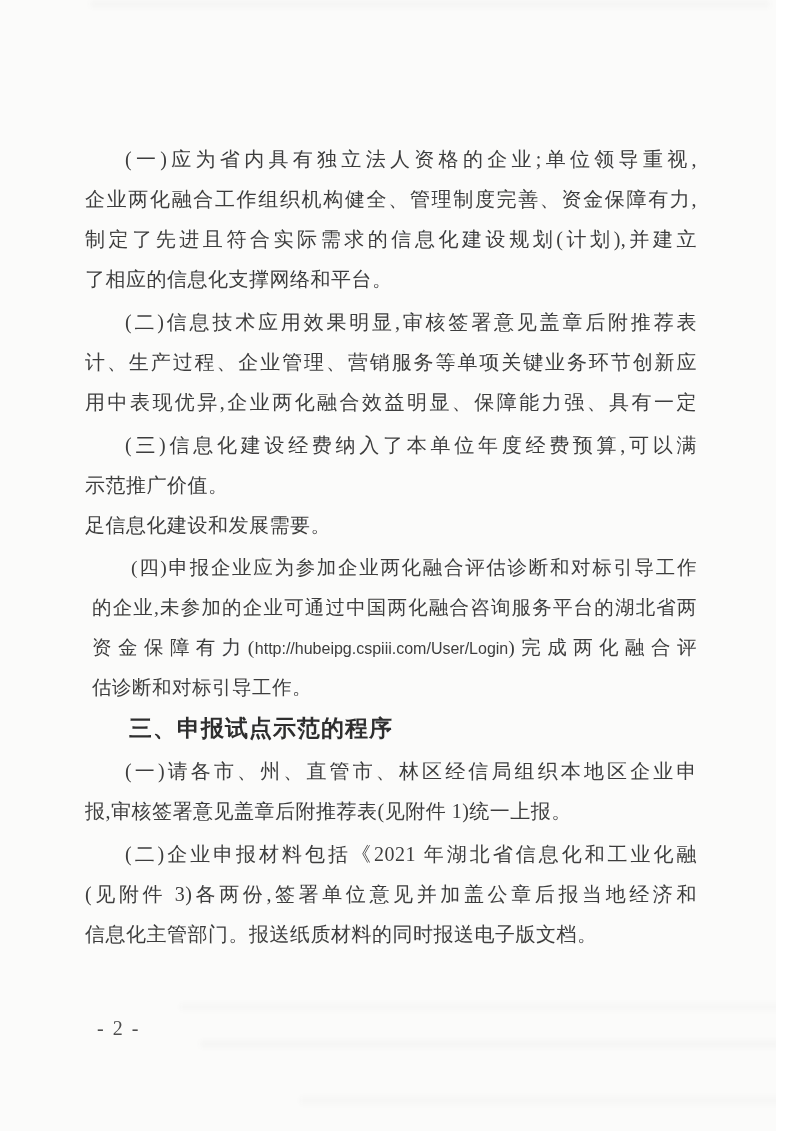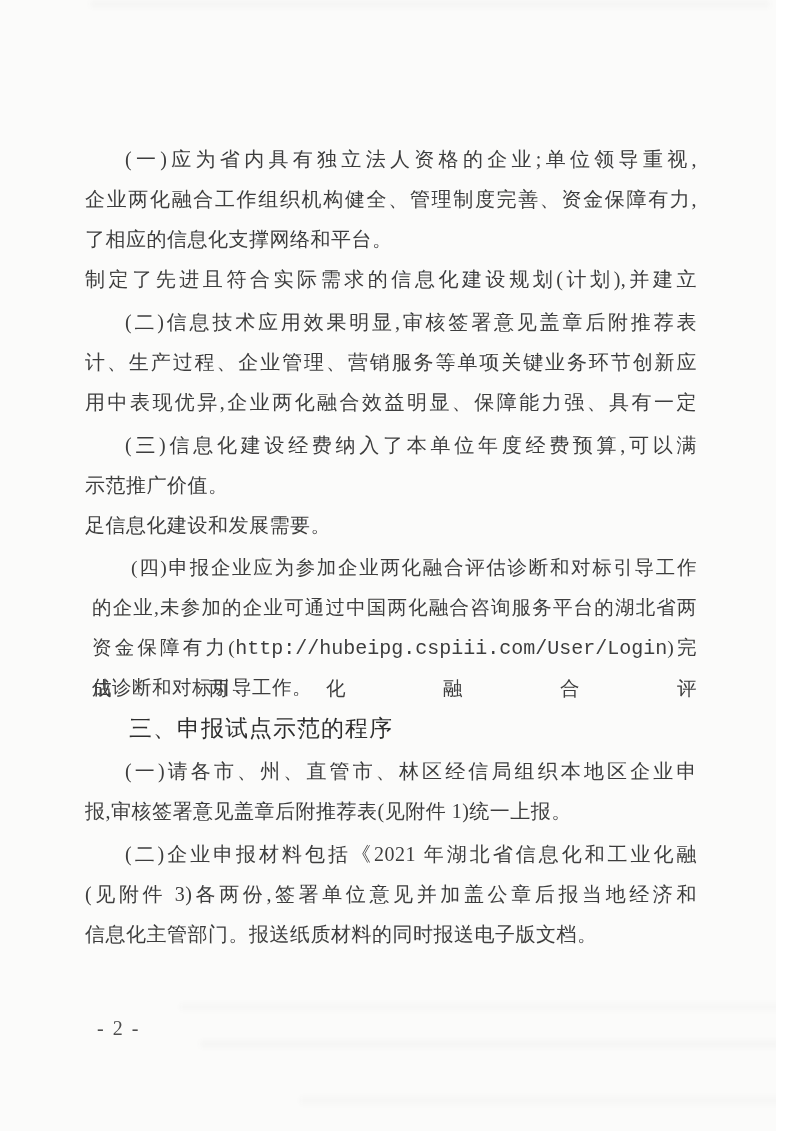--- a/index.html
+++ b/index.html
@@ -26,27 +26,27 @@
     letter-spacing: 0.5px;
   }
   .fill {
     text-align: justify;
     text-align-last: justify;
   }
   .indent { text-indent: 2em; }
   .mt { margin-top: 3px; }
   .small { font-size: 19.5px; margin-left: 7px; }
   .small .url {
-    font-size: 20px;
+    font-size: 16px;
     letter-spacing: 0px;
-    font-family: Liberation Mono, monospace;
+    font-family: Liberation Sans, sans-serif;
   }
   .heading {
     font-family: "Liberation Sans", sans-serif;
-    font-weight: 400;
+    font-weight: 700;
     font-size: 23px;
     line-height: 40px;
     height: 40px;
     color: #2e2e2e;
     padding-left: 44px;
     letter-spacing: 1px;
   }
   .pageno {
     position: absolute;
     left: 97px;
@@ -86,22 +86,22 @@
   <div class="streak streak-2"></div>
   <div class="streak streak-3"></div>
   <div class="streak streak-4"></div>
   <div class="speck speck-1"></div>
   <div class="speck speck-2"></div>
   <div class="speck speck-3"></div>
 
   <div class="content">
     <div class="ln fill indent">(一)应为省内具有独立法人资格的企业;单位领导重视,</div>
     <div class="ln fill">企业两化融合工作组织机构健全、管理制度完善、资金保障有力,</div>
+    <div class="ln fill">制定了先进且符合实际需求的信息化建设规划(计划),并建立</div>
     <div class="ln">了相应的信息化支撑网络和平台。</div>
-    <div class="ln fill">制定了先进且符合实际需求的信息化建设规划(计划),并建立</div>
 
     <div class="ln fill indent mt">(二)信息技术应用效果明显,审核签署意见盖章后附推荐表</div>
     <div class="ln fill">计、生产过程、企业管理、营销服务等单项关键业务环节创新应</div>
     <div class="ln fill">用中表现优异,企业两化融合效益明显、保障能力强、具有一定</div>
     <div class="ln fill indent mt">(三)信息化建设经费纳入了本单位年度经费预算,可以满</div>
 
     <div class="ln">示范推广价值。</div>
     <div class="ln">足信息化建设和发展需要。</div>
 
     <div class="ln fill indent mt small">(四)申报企业应为参加企业两化融合评估诊断和对标引导工作</div>

